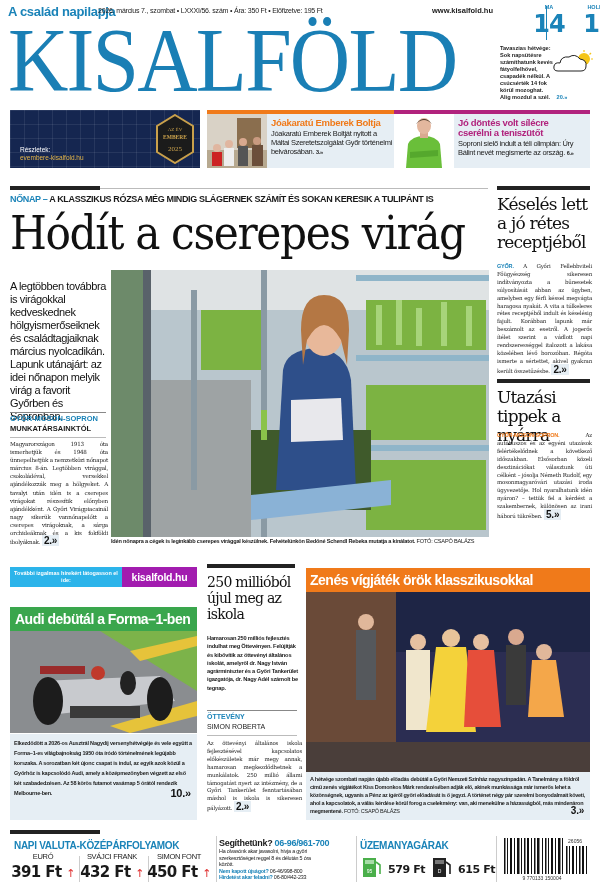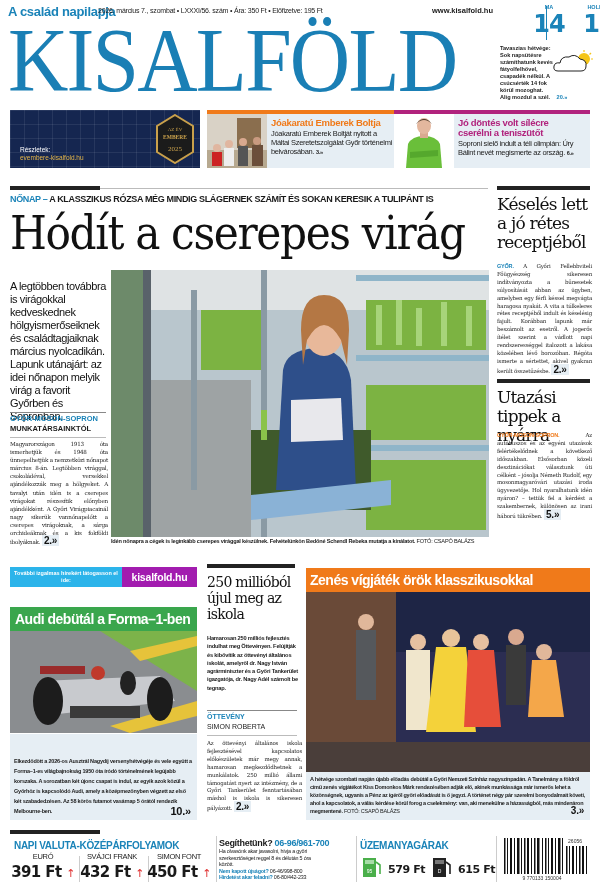--- a/index.html
+++ b/index.html
@@ -70,21 +70,21 @@
   #side2-body { left: 497px; top: 432px; width: 95px; }
 
   
   #site-banner { left: 10px; top: 567px; width: 187px; height: 20px; display: flex; }
   #site-banner .l { width: 112px; background: #2cb4ea; color: #fff; font-size: 5.5px; font-weight: bold; text-align: center; line-height: 6.5px; padding-top: 3px; }
   #site-banner .r { flex: 1; background: #a21caf; color: #fff; font-size: 10.5px; font-weight: bold; text-align: center; line-height: 20px; letter-spacing: -0.2px; }
 
   
   #audi-title { left: 10px; top: 607px; width: 187px; height: 24px; background: #3aa64d; color: #fff; font-size: 14px; font-weight: bold; padding-left: 5px; line-height: 24px; letter-spacing: -0.5px; white-space: nowrap; }
   #audi-photo { left: 10px; top: 631px; width: 187px; height: 102px; overflow: hidden; background: #7a7d80; }
-  #audi-body { left: 10px; top: 734px; width: 187px; height: 86px; background: #e6eef4; padding: 22px 4px; font-size: 5.5px; line-height: 10px; font-weight: bold; letter-spacing: -0.2px; color: #222; }
+  #audi-body { left: 10px; top: 734px; width: 187px; height: 86px; background: #e6eef4; padding: 4px 4px; font-size: 5.5px; line-height: 10px; font-weight: bold; letter-spacing: -0.2px; color: #222; }
 
   
   #school-bar { left: 207px; top: 564px; width: 88px; }
   #school-title { left: 207px; top: 574px; width: 95px; font-family: "DejaVu Serif", serif; font-size: 14px; line-height: 16px; letter-spacing: -0.7px; color: #111; }
   #school-lede { left: 207px; top: 634px; width: 95px; font-size: 5.7px; line-height: 8.3px; font-weight: bold; letter-spacing: -0.2px; color: #222; }
   #school-rule1 { left: 207px; top: 710px; width: 90px; height: 1px; background: #888; }
   #school-loc { left: 207px; top: 713px; font-size: 7px; font-weight: bold; color: #1a83b8; }
   #school-auth { left: 207px; top: 723px; font-size: 7px; }
   #school-rule2 { left: 207px; top: 735px; width: 90px; height: 1px; background: #bbb; }
   #school-body { left: 207px; top: 740px; width: 95px; }

